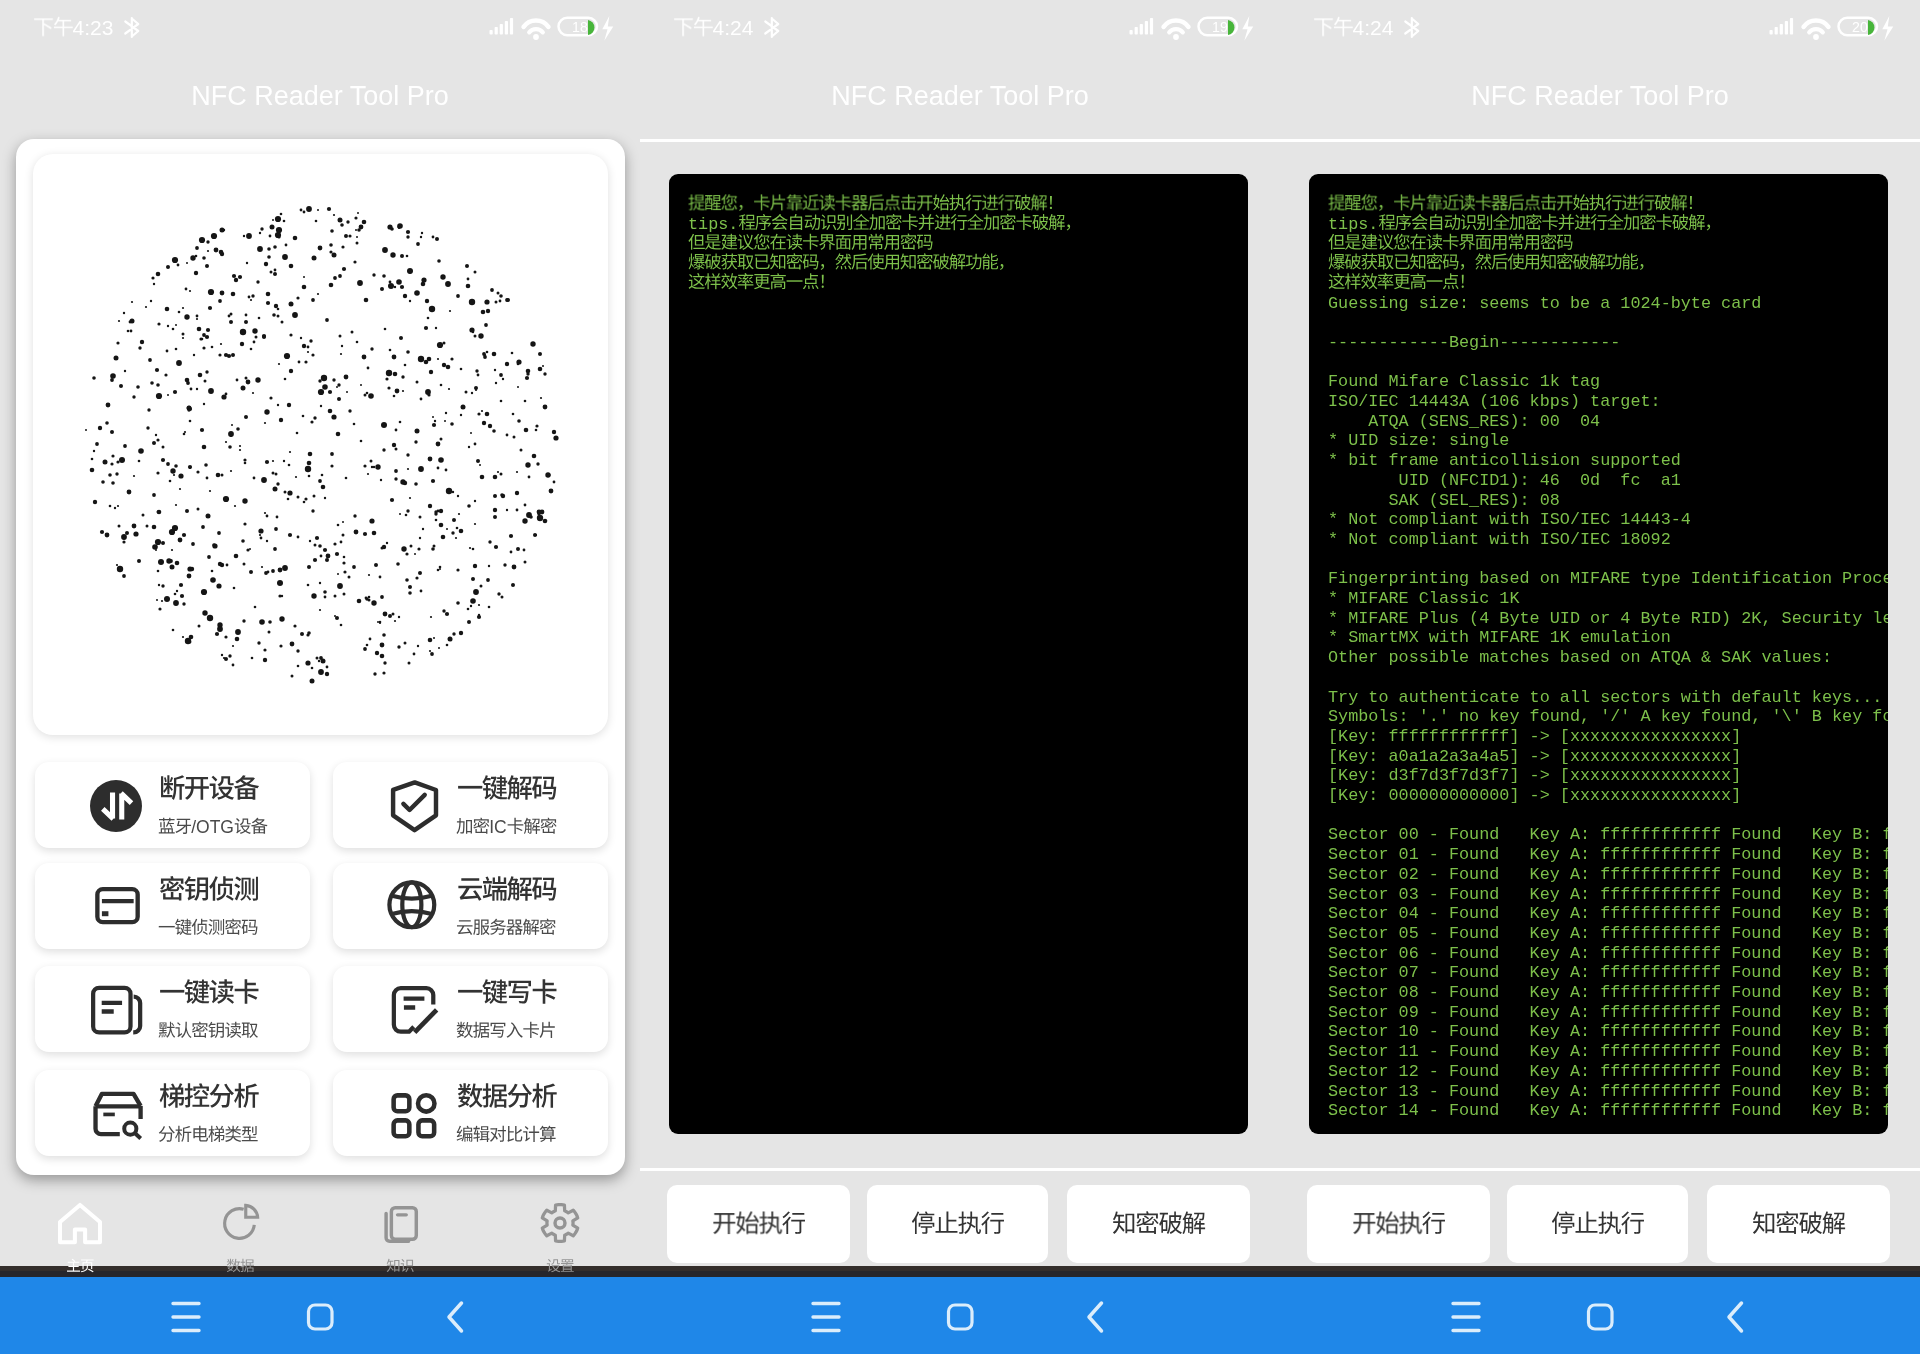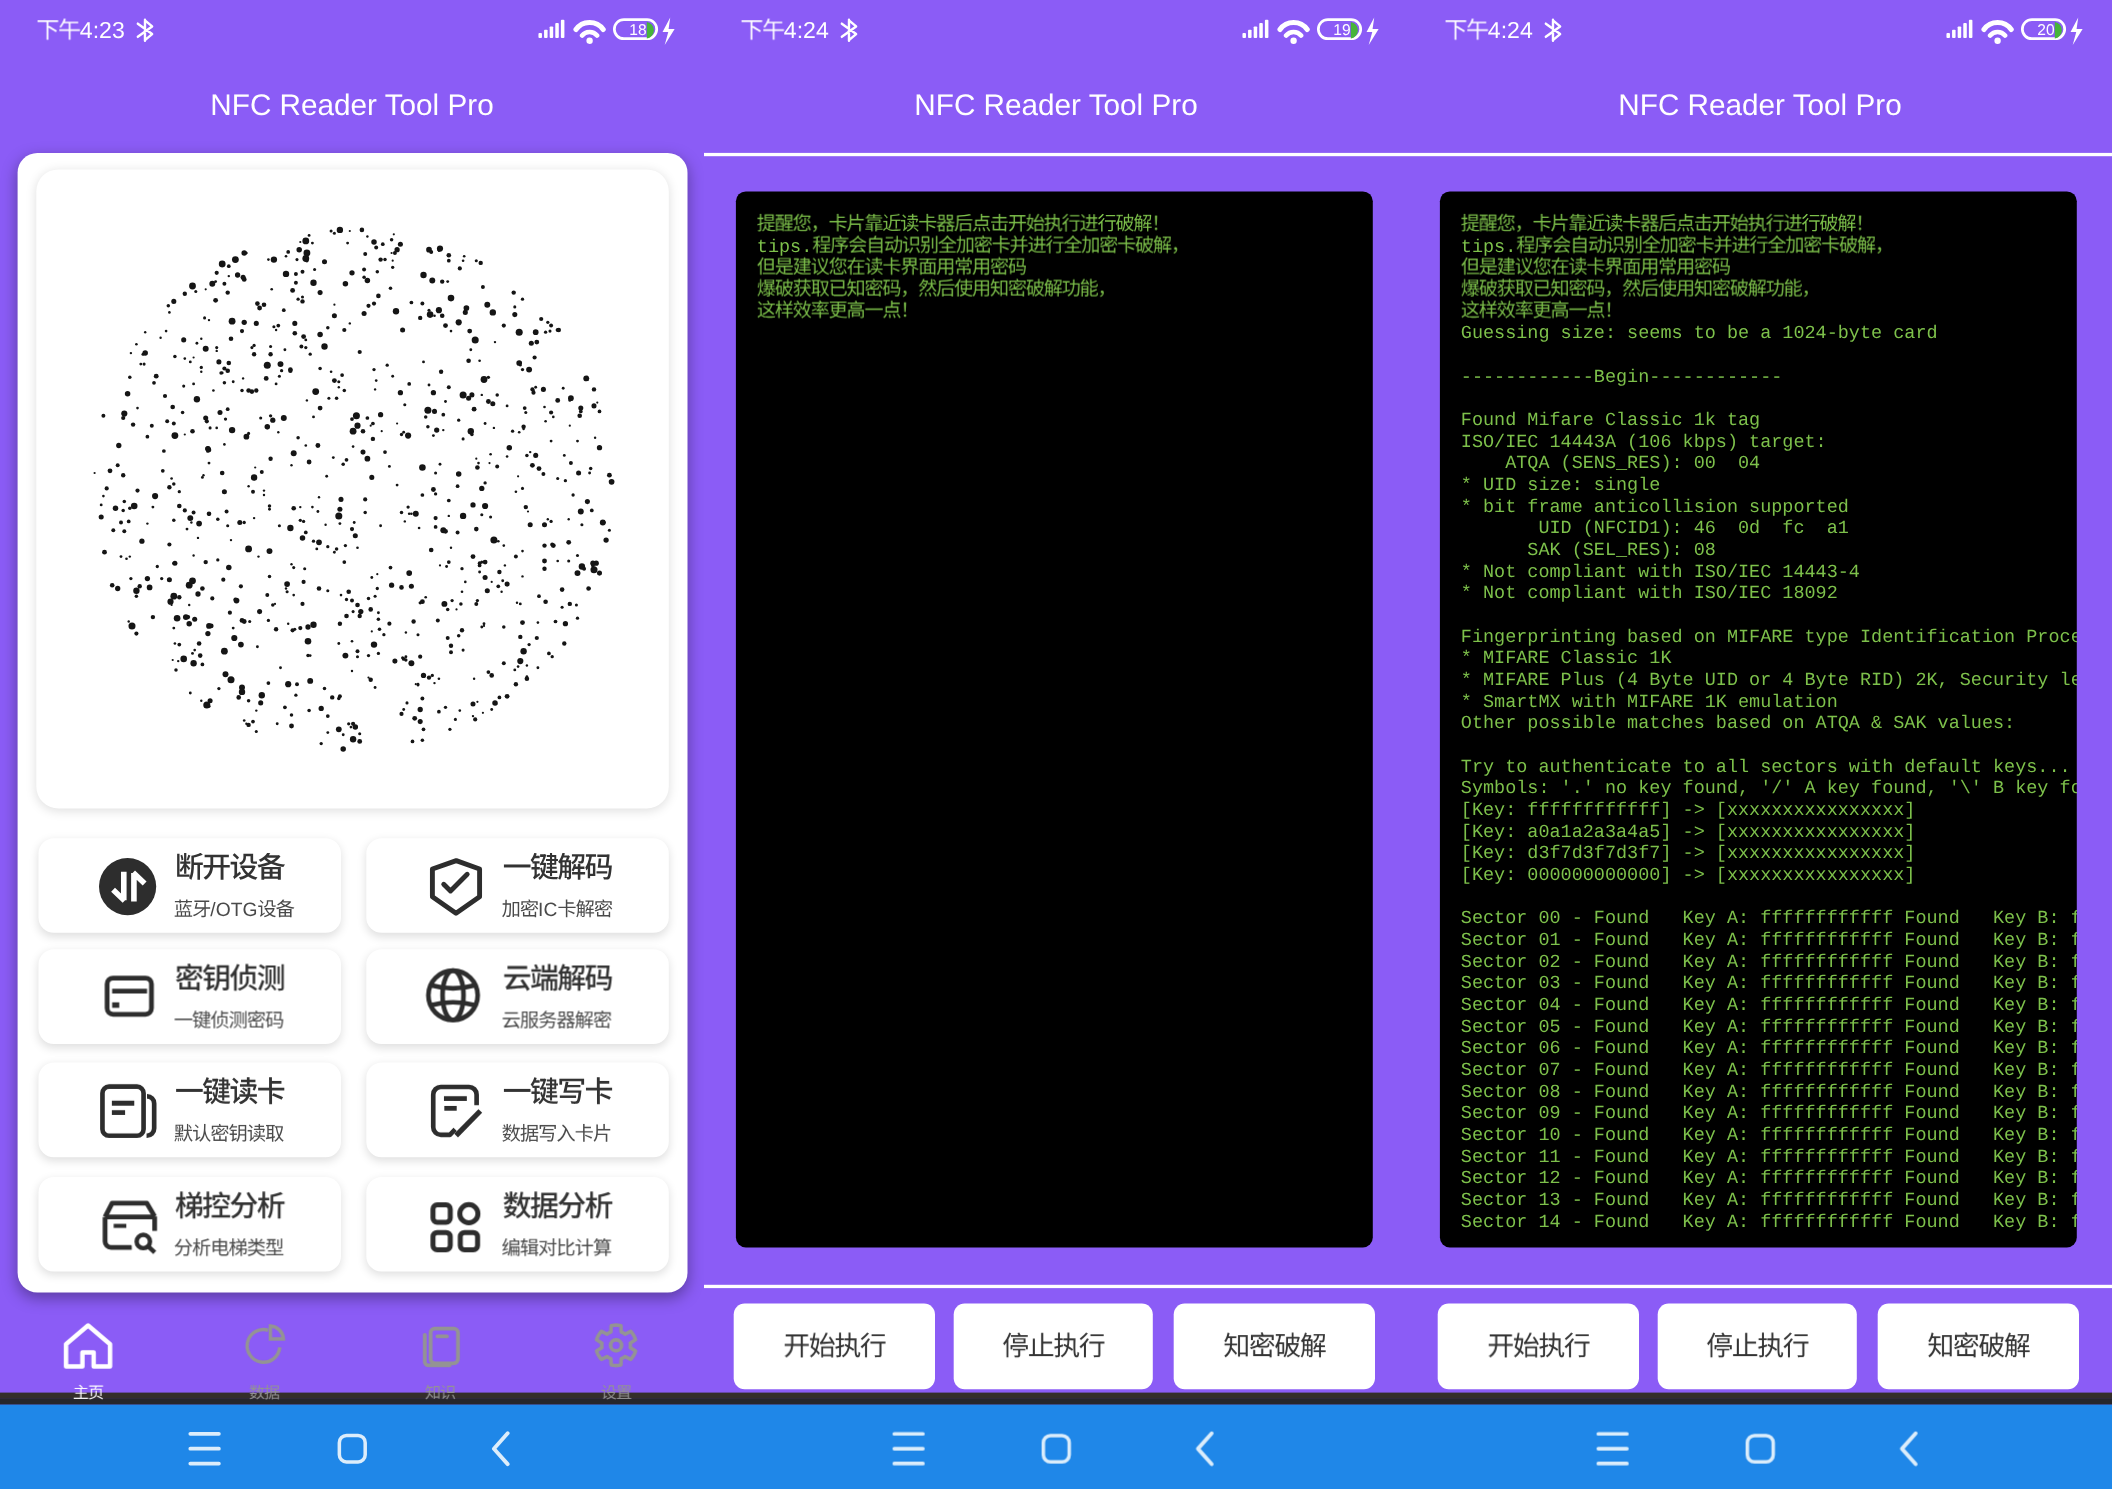--- a/index.html
+++ b/index.html
@@ -1,14 +1,14 @@
 <!DOCTYPE html>
 <html><head><meta charset="utf-8"><style>
 html,body{margin:0;padding:0;background:#2e2e30;width:1920px;height:1354px;overflow:hidden;}
-.panel{position:absolute;top:0;width:640px;height:1354px;background:#8b5cf6;}
+.panel{position:absolute;top:0;width:640px;height:1354px;background:#e5e5e5;}
 .ovl{position:absolute;left:0;top:0;width:640px;height:1354px;opacity:.999;}
 .card{position:absolute;left:16px;top:139px;width:609px;height:1036px;background:#fff;border-radius:18px;box-shadow:0 5px 14px rgba(0,0,0,.35);}
 .inner{position:absolute;left:17px;top:15px;width:575px;height:581px;background:#fff;border-radius:20px;box-shadow:0 2px 10px rgba(0,0,0,.13);}
 .gbtn{position:absolute;width:275px;height:86px;background:#fff;border-radius:14px;box-shadow:0 3px 9px rgba(0,0,0,.13);}
 .divider{position:absolute;left:0;width:640px;height:3px;background:#fff;}
 .term{position:absolute;left:29px;top:174px;width:579px;height:960px;background:#000;border-radius:9px;}
 .bbtn{position:absolute;top:1185px;width:183px;height:78px;background:#fff;border-radius:10px;}
 .bluebar{position:absolute;left:0;top:1277px;width:640px;height:77px;background:#1f87e8;}
 </style></head>
 <body>

